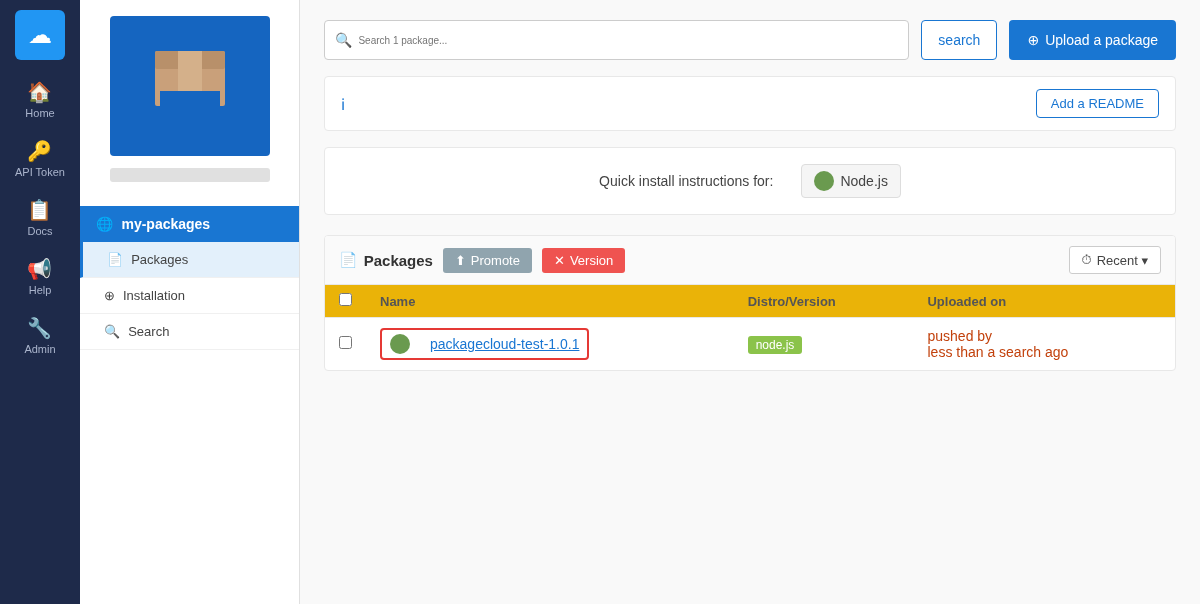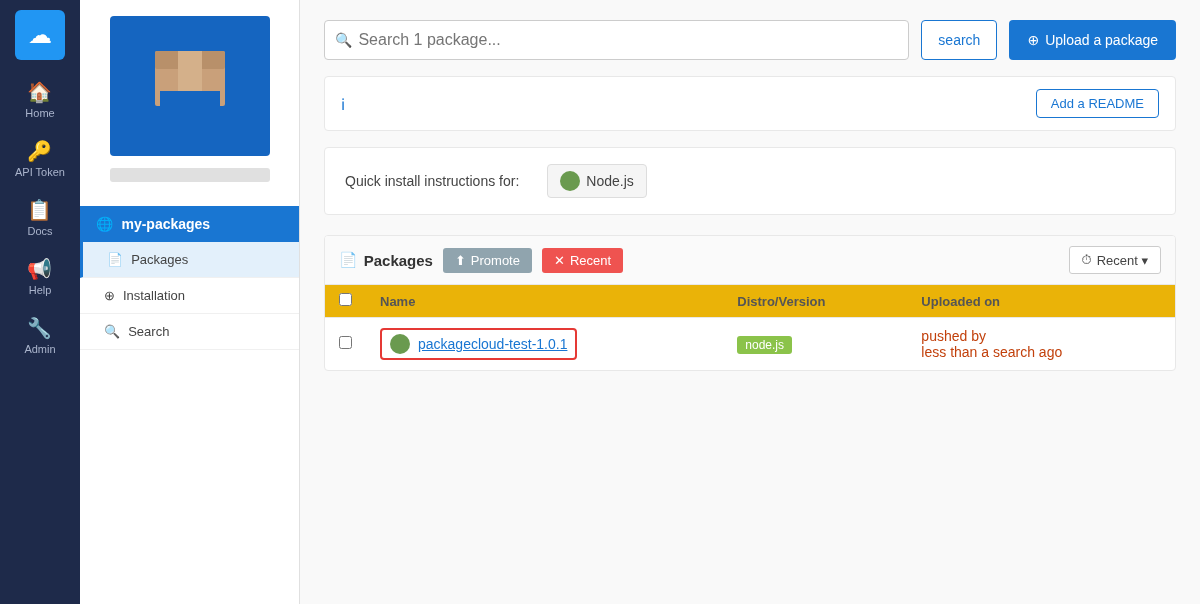--- a/index.html
+++ b/index.html
@@ -119,21 +119,21 @@
       align-items: center;
       border: 1px solid #ccc;
       border-radius: 4px;
       background: white;
       padding: 0 10px;
       height: 40px;
     }
     .search-input-wrap input {
       border: none;
       outline: none;
-      font-size: 16px;
+      font-size: 10px;
       color: #888;
       width: 100%;
       background: transparent;
     }
     .search-mag-icon { color: #999; margin-right: 6px; font-size: 14px; }
     .search-btn {
       border: 1px solid #1976d2;
       background: white;
       color: #1976d2;
       padding: 6px 16px;
@@ -191,20 +191,21 @@
       background: white;
       border: 1px solid #e8e8e8;
       border-radius: 4px;
       padding: 16px 20px;
       margin-bottom: 20px;
       display: flex;
       align-items: center;
       gap: 28px;
       font-size: 14px;
       color: #444;
+      justify-content: center;
     }
     .nodejs-badge {
       display: flex;
       align-items: center;
       gap: 6px;
       background: #f5f5f5;
       border: 1px solid #ddd;
       border-radius: 4px;
       padding: 6px 12px;
       font-size: 14px;
@@ -310,21 +311,21 @@
 
     .pkg-name-link {
       color: #1976d2;
       text-decoration: underline;
       cursor: pointer;
       font-size: 14px;
     }
     .pkg-name-cell {
       display: flex;
       align-items: center;
-      gap: 8px;
+      gap: 20px;
       border: 2px solid #e53935;
       border-radius: 4px;
       padding: 4px 8px;
       display: inline-flex;
     }
     .pkg-icon {
       width: 20px;
       height: 20px;
       background: #6a9a4f;
       border-radius: 50%;
@@ -435,21 +436,21 @@
         <span class="packages-title">
           <span>📄</span>
           <span>Packages</span>
         </span>
         <button class="promote-btn">
           <span>⬆</span>
           <span>Promote</span>
         </button>
         <button class="delete-btn">
           <span>✕</span>
-          <span>Recent</span>
+          <span>Version</span>
         </button>
       </div>
       <button class="recent-btn">
         <span>⏱</span>
         <span>Recent ▾</span>
       </button>
     </div>
 
     <table class="packages-table">
       <thead>

